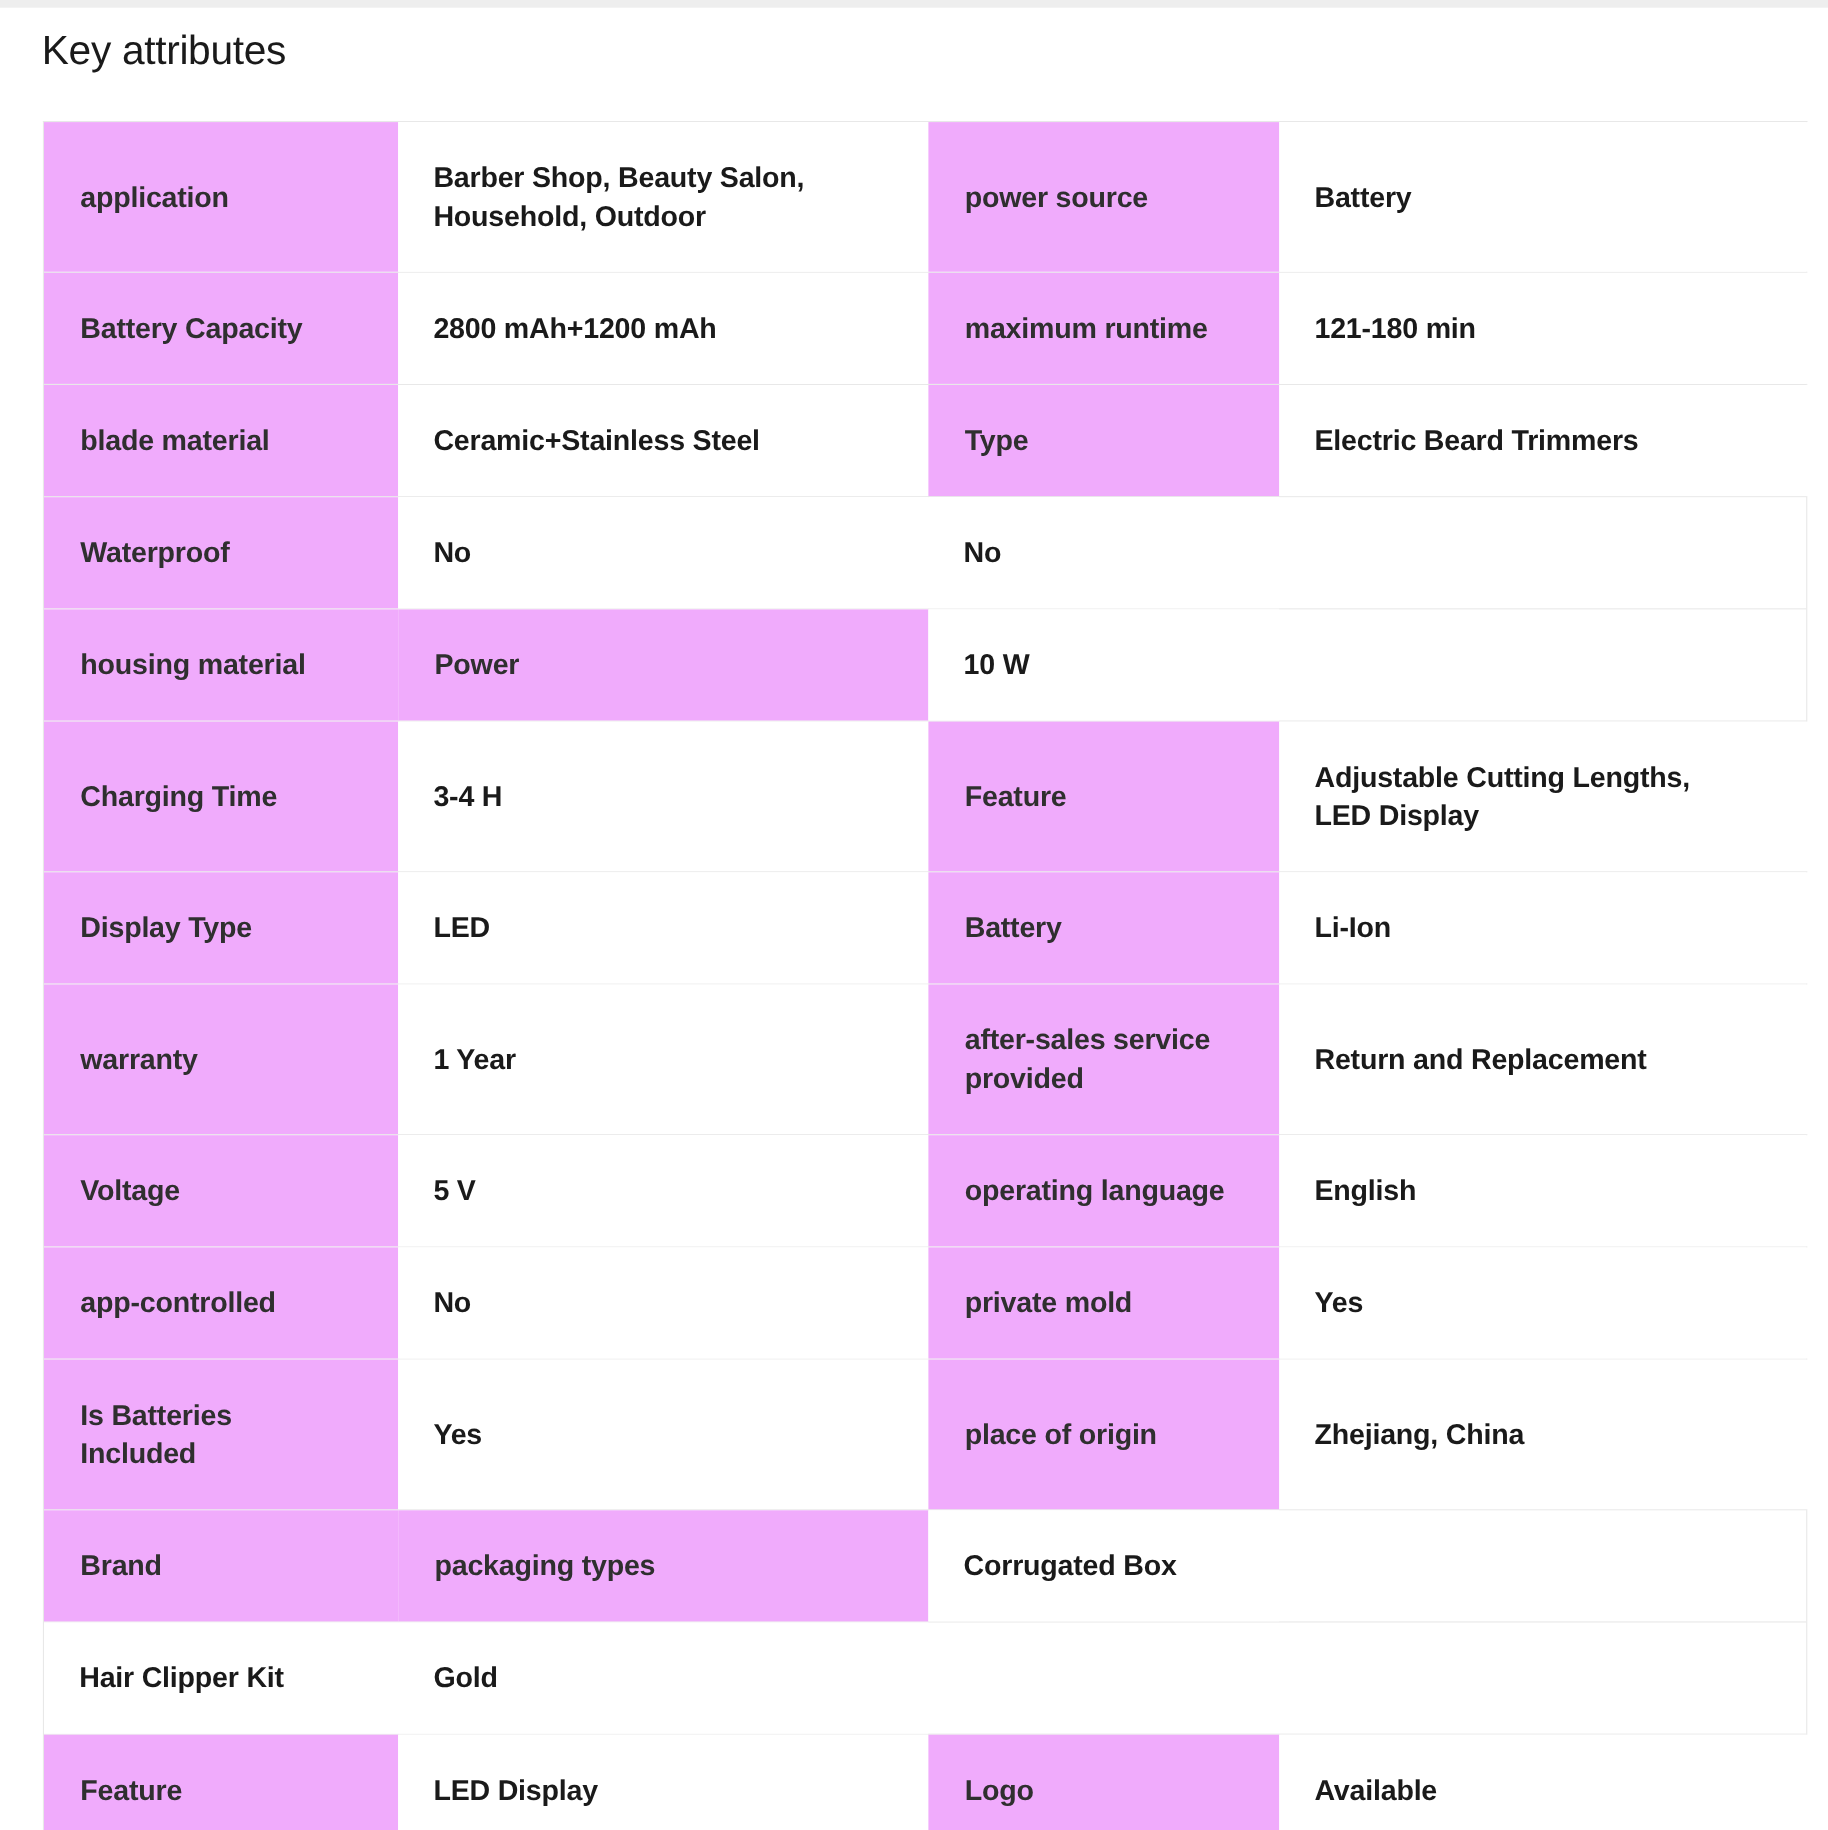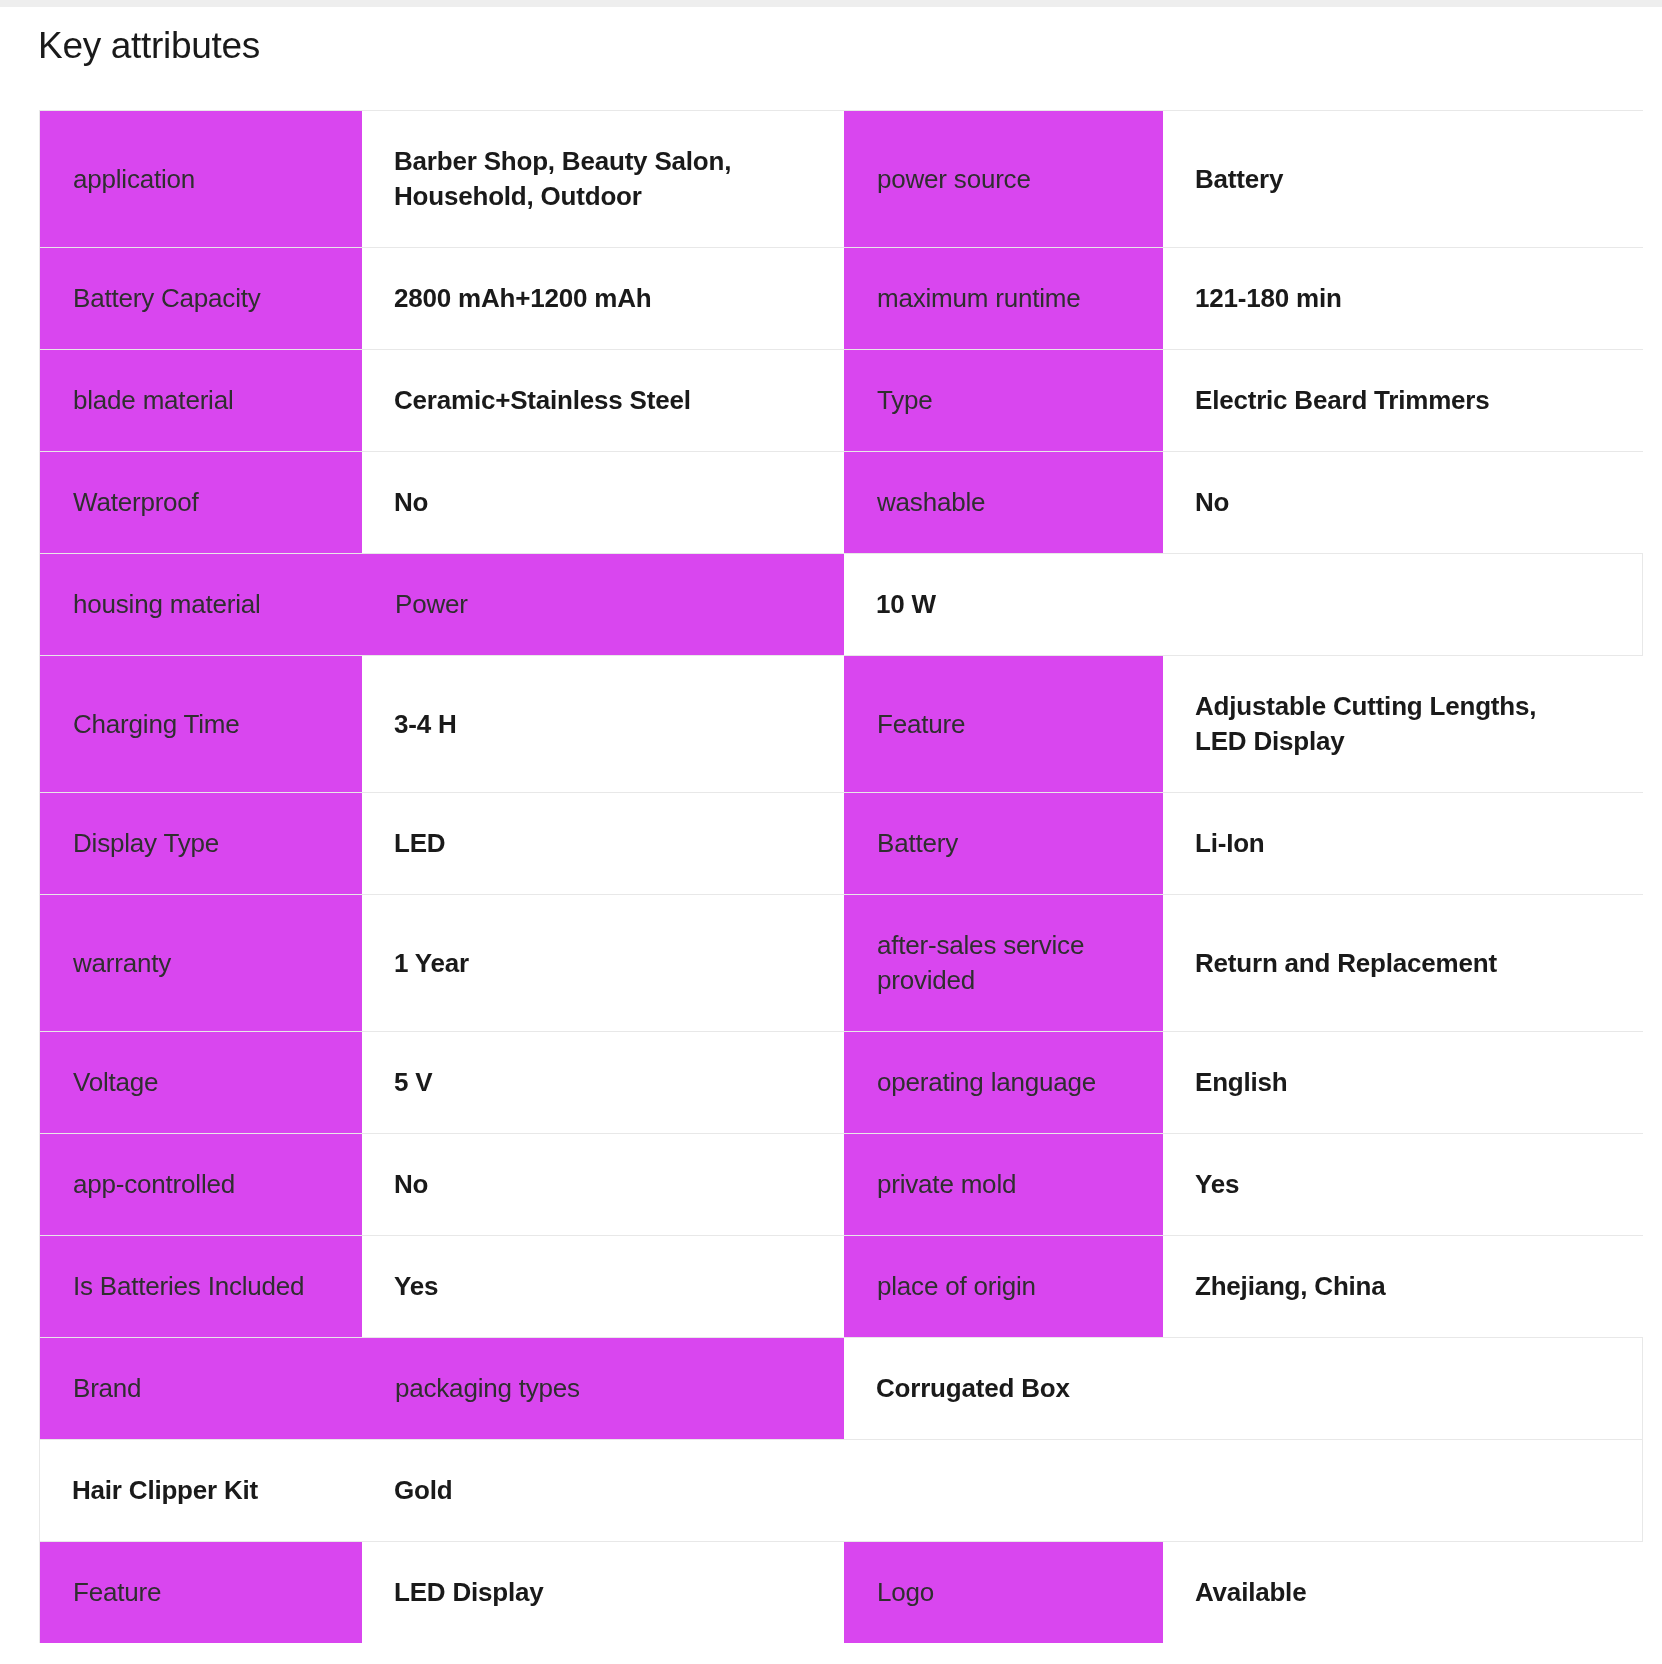--- a/index.html
+++ b/index.html
@@ -37,23 +37,23 @@
   .attr-row:last-child { border-bottom: none; }
   .cell {
     display: flex;
     align-items: center;
     font-size: 26px;
     line-height: 35px;
     letter-spacing: -0.2px;
   }
   .cell-inner { padding: 33px 0; }
   .label-cell {
-    background: #d946ef;
+    background: #f0abfc;
     color: #2f2f2f;
-    font-weight: 400;
+    font-weight: 700;
     padding-left: 33px;
     padding-right: 48px;
   }
   .value-cell {
     background: #ffffff;
     color: #1a1a1a;
     font-weight: 600;
     padding-left: 32px;
     padding-right: 62px;
   }
@@ -111,23 +111,20 @@
       </div>
   </div>
 
   <div class="attr-row">
     <div class="cell label-cell">
         <span class="cell-inner">Waterproof</span>
       </div>
     <div class="cell value-cell">
         <span class="cell-inner">No</span>
       </div>
-    <div class="cell label-cell">
-        <span class="cell-inner">washable</span>
-      </div>
     <div class="cell value-cell">
         <span class="cell-inner">No</span>
       </div>
   </div>
 
   <div class="attr-row">
     <div class="cell label-cell">
         <span class="cell-inner">housing material</span>
       </div>
     <div class="cell label-cell">

